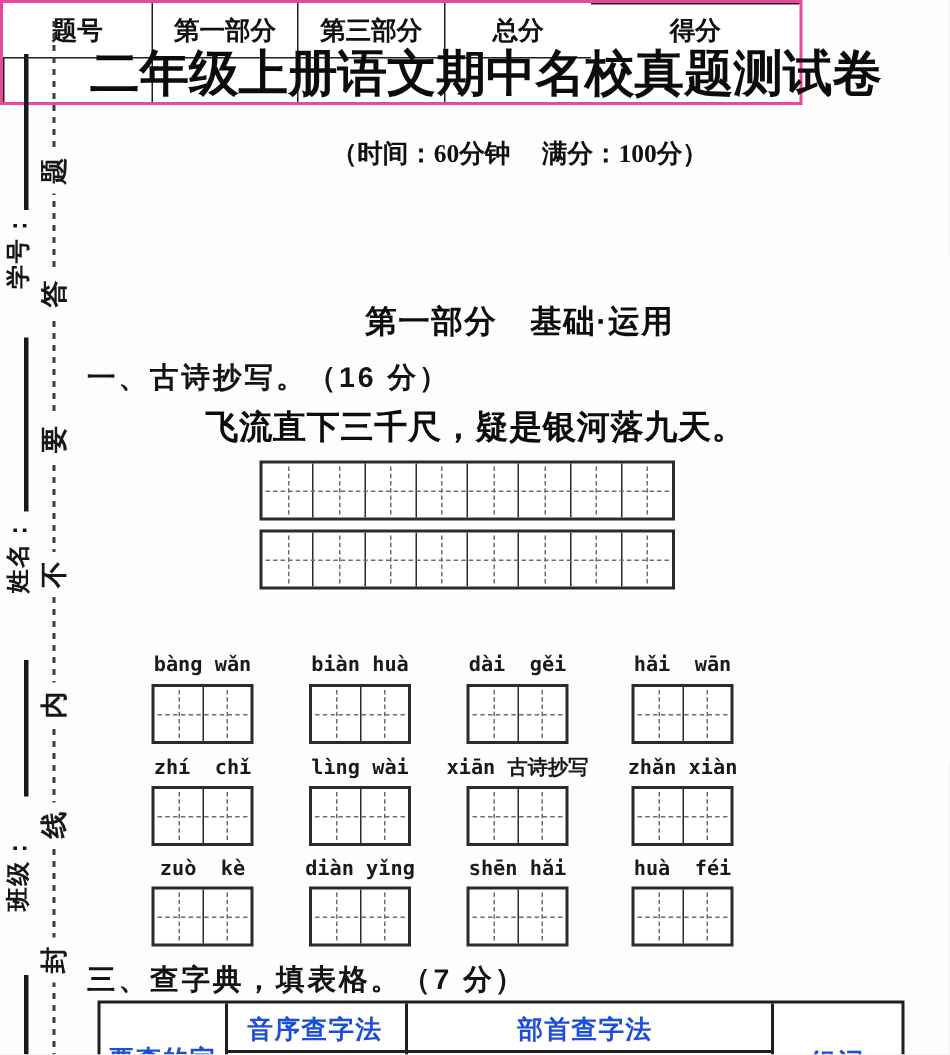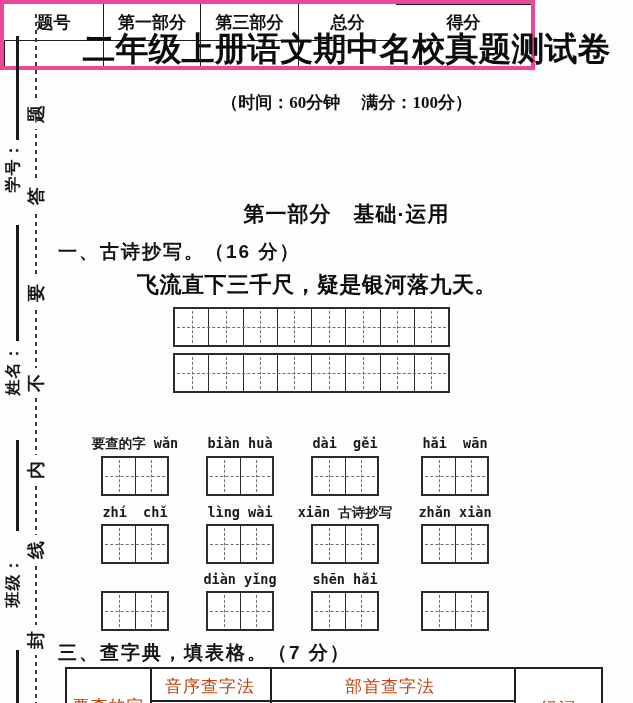--- a/index.html
+++ b/index.html
@@ -21,27 +21,27 @@
     display:flex;align-items:center;justify-content:center;
     transform:rotate(-90deg);font-size:18px;font-weight:700;color:#171717;
   }
   .blank-seg{left:16px;width:2.5px;background:#1a1a1a;}
   .margin-label{
     left:-15px;width:56px;height:20px;line-height:20px;z-index:2;
     transform:rotate(-90deg);text-align:center;
     font-size:16px;font-weight:700;letter-spacing:1px;color:#151515;
   }
   
-  .title{left:60px;top:27px;width:573px;text-align:center;
+  .title{left:60px;top:27px;width:573px;text-align:left;
     font-size:33px;font-weight:700;color:#0c0c0c;}
   .subtitle{left:60px;top:91px;width:573px;text-align:center;
     font-size:17px;font-weight:700;white-space:pre;}
   
   .score-table{
-    left:72px;top:123px;width:535px;height:70px;border:4px solid #ec4899;
+    left:72px;top:123px;width:535px;height:70px;border:2px solid #ec4899;
     display:grid;grid-template-columns:99px 97px 98px 98px auto;grid-template-rows:36px auto;
     box-sizing:border-box;background:#fff;
   }
   .st-cell{display:flex;align-items:center;justify-content:center;
     font-size:17px;font-weight:700;border-left:1.5px solid #1f1f1f;}
   .st-cell.c0{border-left:none;}
   .st-cell.r1{border-top:1.5px solid #1f1f1f;}
   .part-heading{left:60px;top:200px;width:573px;text-align:center;
     font-size:21px;font-weight:700;letter-spacing:1px;color:#0e0e0e;}
   .q-label{left:58px;font-size:19px;font-weight:700;letter-spacing:2px;
@@ -60,22 +60,22 @@
     border-top:1.2px dashed #6e6e6e;}
   
   .pin-label{width:120px;text-align:center;font-size:13.5px;font-weight:700;
     white-space:pre;color:#1a1a1a;height:18px;line-height:18px;}
   .pin-box{width:68px;height:40px;}
   
   .dict-table{left:65px;top:667px;width:538px;height:60px;
     border:2px solid #1f1f1f;box-sizing:border-box;background:#fff;}
   .dict-v{position:absolute;top:0;bottom:0;width:1.5px;background:#1f1f1f;}
   .dict-h{position:absolute;height:1.5px;background:#1f1f1f;}
-  .dict-text{position:absolute;text-align:center;font-size:17px;font-weight:400;
-    letter-spacing:1px;color:#c2410c;}
+  .dict-text{position:absolute;text-align:center;font-size:17px;font-weight:700;
+    letter-spacing:1px;color:#1d4ed8;}
 </style>
 </head>
 <body>
 
 <div id="page">
 
   <div class="abs dash-line"></div>
 
   <div class="abs seal-char serif" style="top:99px">题</div>
   <div class="abs seal-char serif" style="top:181px">答</div>
@@ -129,21 +129,21 @@
     <div class="tz-cell"></div>
     <div class="tz-cell"></div>
     <div class="tz-cell"></div>
     <div class="tz-cell"></div>
     <div class="tz-cell"></div>
     <div class="tz-cell"></div>
     <div class="tz-cell"></div>
   </div>
 
 
-  <div class="abs pin-label mono" style="left:75px;top:434px">要查的字 wǎn</div>
+  <div class="abs pin-label mono" style="left:75px;top:434px">bàng wǎn</div>
   <div class="abs pin-label mono" style="left:180px;top:434px">biàn huà</div>
   <div class="abs pin-label mono" style="left:285px;top:434px">dài  gěi</div>
   <div class="abs pin-label mono" style="left:395px;top:434px">hǎi  wān</div>
   <div class="tzbox pin-box" style="left:101px;top:456px">
       <div class="tz-cell first"></div>
       <div class="tz-cell"></div>
     </div>
   <div class="tzbox pin-box" style="left:206px;top:456px">
       <div class="tz-cell first"></div>
       <div class="tz-cell"></div>
@@ -171,22 +171,24 @@
     </div>
   <div class="tzbox pin-box" style="left:311px;top:524px">
       <div class="tz-cell first"></div>
       <div class="tz-cell"></div>
     </div>
   <div class="tzbox pin-box" style="left:421px;top:524px">
       <div class="tz-cell first"></div>
       <div class="tz-cell"></div>
     </div>
 
+  <div class="abs pin-label mono" style="left:75px;top:570px">zuò  kè</div>
   <div class="abs pin-label mono" style="left:180px;top:570px">diàn yǐng</div>
   <div class="abs pin-label mono" style="left:285px;top:570px">shēn hǎi</div>
+  <div class="abs pin-label mono" style="left:395px;top:570px">huà  féi</div>
   <div class="tzbox pin-box" style="left:101px;top:591px">
       <div class="tz-cell first"></div>
       <div class="tz-cell"></div>
     </div>
   <div class="tzbox pin-box" style="left:206px;top:591px">
       <div class="tz-cell first"></div>
       <div class="tz-cell"></div>
     </div>
   <div class="tzbox pin-box" style="left:311px;top:591px">
       <div class="tz-cell first"></div>

